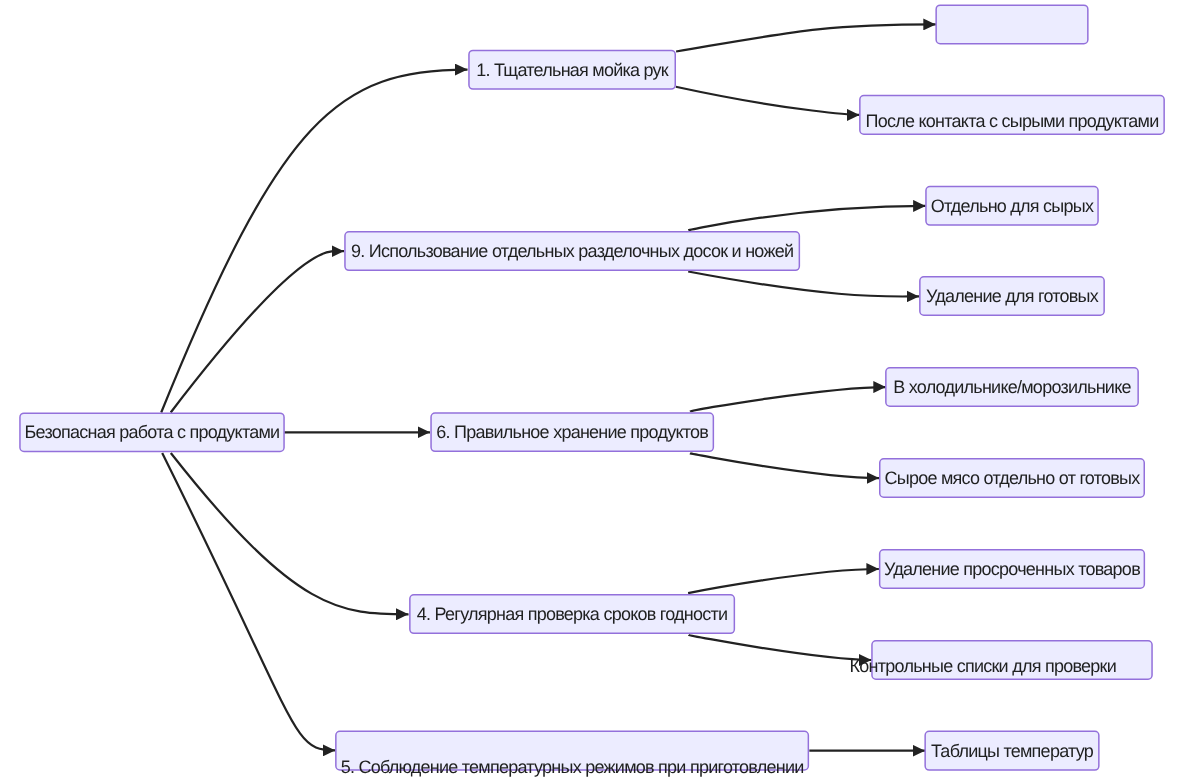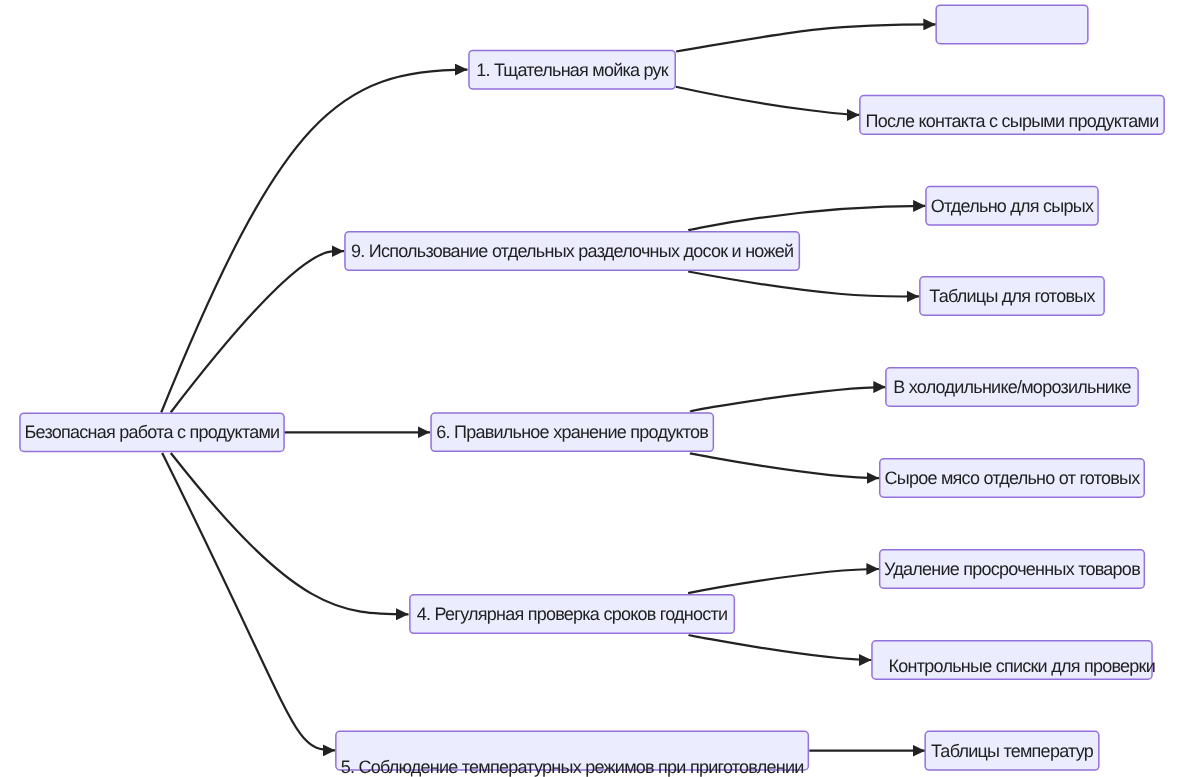--- a/index.html
+++ b/index.html
@@ -90,30 +90,30 @@
     <div class="node lvl1" style="left:335.1px;top:747px;width:474.0px;height:40.2px;">
       <span class="node-label">5. Соблюдение температурных режимов при приготовлении</span>
     </div>
     <div class="node lvl2" style="left:859.1px;top:94.8px;width:305.8px;height:52px;">
       <span class="node-label">После контакта с сырыми продуктами</span>
     </div>
     <div class="node lvl2" style="left:925.2px;top:185.8px;width:173.6px;height:40.0px;">
       <span class="node-label">Отдельно для сырых</span>
     </div>
     <div class="node lvl2" style="left:919.1px;top:276.0px;width:185.8px;height:40.0px;">
-      <span class="node-label">Таблицы для готовых</span>
+      <span class="node-label">Удаление для готовых</span>
     </div>
     <div class="node lvl2" style="left:885.1px;top:367.0px;width:253.8px;height:40.0px;">
       <span class="node-label">В холодильнике/морозильнике</span>
     </div>
     <div class="node lvl2" style="left:879.0px;top:458.0px;width:266.0px;height:40.0px;">
       <span class="node-label">Сырое мясо отдельно от готовых</span>
     </div>
     <div class="node lvl2" style="left:878.9px;top:549.0px;width:266.2px;height:40.0px;">
       <span class="node-label">Удаление просроченных товаров</span>
     </div>
-    <div class="node lvl2" style="left:871px;top:640.0px;width:281.6px;height:52px;padding-left:20px;">
+    <div class="node lvl2" style="left:832px;top:640.0px;width:281.6px;height:52px;padding-left:20px;">
       <span class="node-label">Контрольные списки для проверки</span>
     </div>
     <div class="node lvl2" style="left:924.4px;top:730.6px;width:175.2px;height:40.2px;">
       <span class="node-label">Таблицы температур</span>
     </div>
 </div>
 
 </body></html>

